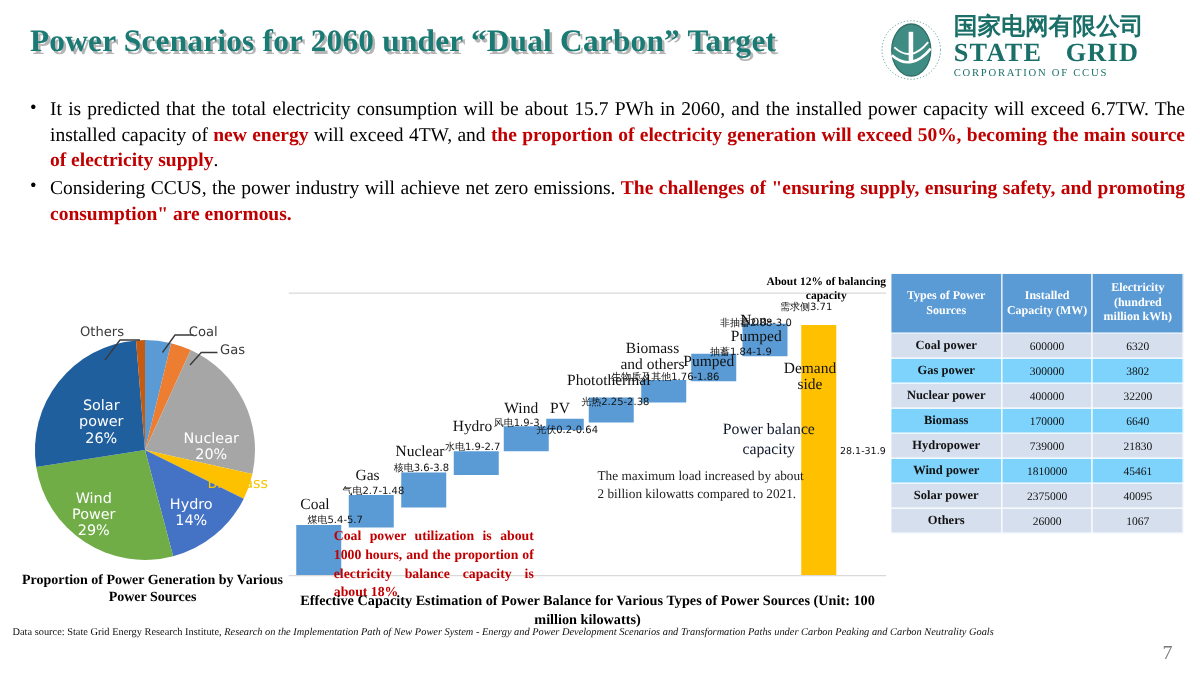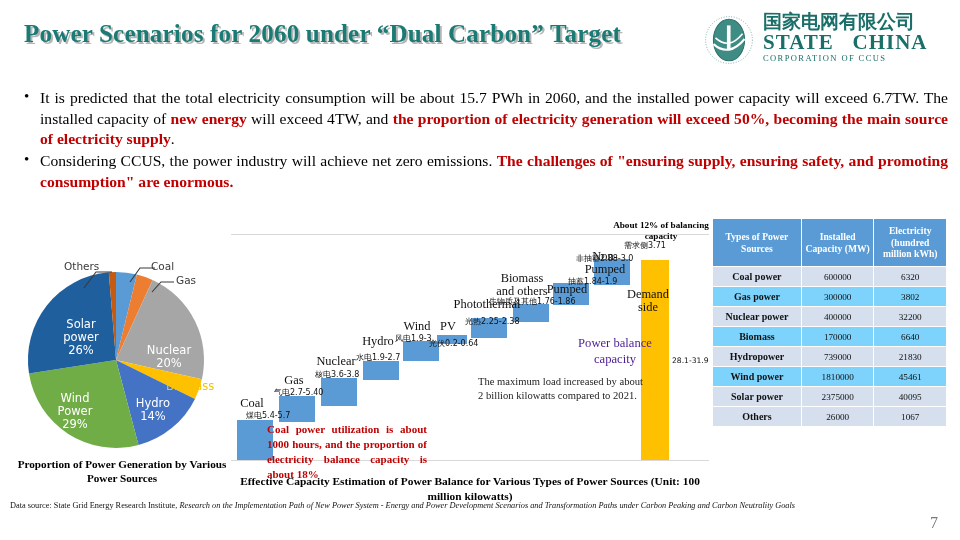--- a/index.html
+++ b/index.html
@@ -21,21 +21,21 @@
     white-space:nowrap;
   }
   .logo-wrap{position:absolute;left:703px;top:12px;width:245px;height:56px;}
   .logo-mark{position:absolute;left:0;top:2px;width:52px;height:52px;}
   .logo-txt{position:absolute;left:60px;top:0px;width:185px;line-height:1;}
   .logo-cn{font-family:"DejaVu Sans",sans-serif;font-weight:bold;font-size:19px;color:#1a6f68;letter-spacing:0px;}
   .logo-sg{font-family:"Liberation Serif",serif;font-weight:bold;font-size:21px;color:#1a6f68;letter-spacing:1px;margin-top:1px;}
   .logo-sub{font-family:"Liberation Serif",serif;font-size:8.5px;color:#1a6f68;letter-spacing:1.4px;margin-top:1px;}
 
   
-  .bullets{position:absolute;left:14px;top:88px;width:934px;}
+  .bullets{position:absolute;left:14px;top:78px;width:934px;}
   .bul{position:relative;padding-left:26px;font-size:15.6px;line-height:1.33;text-align:justify;}
   .bul + .bul{margin-top:1px;}
   .bul::before{
     content:"\2022";position:absolute;left:10px;top:-1px;font-size:15px;color:#000;
   }
   .red{color:#c00000;font-weight:bold;}
 
   
   .pie-block{position:absolute;left:12px;top:252px;width:220px;height:258px;}
   .pie-svg{position:absolute;left:0;top:0;}
@@ -50,21 +50,21 @@
   
   .wf-block{position:absolute;left:231px;top:228px;width:478px;height:282px;background:#fff;}
   .wf-line{position:absolute;left:0;width:478px;height:1px;background:#d9d9d9;}
   .bar{position:absolute;background:#5b9bd5;}
   .bar.gold{background:#ffc000;}
   .wlbl{position:absolute;font-family:"Liberation Serif",serif;font-size:12.4px;color:#111;line-height:1.06;text-align:center;}
   .wcn{position:absolute;font-family:"DejaVu Sans",sans-serif;font-size:8px;color:#111;white-space:nowrap;}
   .wnote-red{position:absolute;font-family:"Liberation Serif",serif;font-weight:bold;font-size:11px;color:#c00000;line-height:1.36;text-align:justify;}
   .wnote-blk{position:absolute;font-family:"Liberation Serif",serif;font-size:10.6px;color:#222;line-height:1.3;}
   .wtop{position:absolute;font-family:"Liberation Serif",serif;font-weight:bold;font-size:9.2px;color:#000;text-align:center;line-height:1.22;}
-  .wpbc{position:absolute;font-family:"Liberation Serif",serif;font-size:12.6px;color:#4c1d95;text-align:center;line-height:1.25;}
+  .wpbc{position:absolute;font-family:"Liberation Serif",serif;font-size:12.6px;color:#0f172a;text-align:center;line-height:1.25;}
   .wval{position:absolute;font-family:"DejaVu Sans",sans-serif;font-size:7.6px;color:#111;}
   .wf-cap{
     position:absolute;left:0;top:246px;width:478px;text-align:center;
     font-weight:bold;font-size:11.4px;line-height:1.3;color:#000;
   }
 
   
   .tbl-wrap{position:absolute;left:712px;top:218px;width:235px;}
   table.grid{border-collapse:collapse;width:235px;table-layout:fixed;}
   table.grid th{
@@ -105,21 +105,21 @@
         <ellipse cx="50" cy="50" rx="30" ry="40" fill="none" stroke="#2f6f68" stroke-width="2"></ellipse>
         <path d="M20 58 Q50 84 80 48" fill="none" stroke="#ffffff" stroke-width="4"></path>
         <path d="M24 46 Q50 70 76 38" fill="none" stroke="#ffffff" stroke-width="3"></path>
         <rect x="46" y="22" width="7" height="46" fill="#ffffff"></rect>
         <circle cx="50" cy="50" r="45" fill="none" stroke="#3f8c84" stroke-width="1.2" stroke-dasharray="2 3"></circle>
       </svg>
       <div class="logo-txt">
         <div class="logo-cn">国家电网有限公司</div>
         <div class="logo-sg">
           <span>STATE</span>
-          &nbsp;&nbsp;<span>CHINA</span>
+          &nbsp;&nbsp;<span>GRID</span>
         </div>
         <div class="logo-sub">CORPORATION OF CCUS</div>
       </div>
     </div>
   </div>
 
   <div class="bullets">
     <div class="bul">
       <span>It is predicted that the total electricity consumption will be about 15.7 PWh in 2060, and the installed power capacity will exceed 6.7TW. The installed capacity of </span><span class="red">new energy</span><span> will exceed 4TW, and </span><span class="red">the proportion of electricity generation will exceed 50%, becoming the main source of electricity supply</span><span>.</span>
     </div>
@@ -196,21 +196,21 @@
     <div class="wlbl" style="left:118px;top:107px; width:58px;">Hydro</div>
     <div class="wlbl" style="left:160px;top:92px;  width:52px;">Wind</div>
     <div class="wlbl" style="left:203px;top:92px;  width:28px;">PV</div>
     <div class="wlbl" style="left:216px;top:70px;  width:80px;">Photothermal</div>
     <div class="wlbl" style="left:258px;top:44px;  width:66px;">Biomass<br>and others</div>
     <div class="wlbl" style="left:310px;top:55px;  width:52px;">Pumped</div>
     <div class="wlbl" style="left:348px;top:22px;  width:52px;">Non-<br>Pumped</div>
     <div class="wlbl" style="left:390px;top:60px;  width:54px;">Demand<br>side</div>
 
     <div class="wcn" style="left:1px;  top:182px;margin-left:14px;">煤电5.4-5.7</div>
-    <div class="wcn" style="left:43px; top:159px;">气电2.7-5.40</div>
+    <div class="wcn" style="left:43px; top:159px;">气电2.7-1.48</div>
     <div class="wcn" style="left:84px; top:141px;">核电3.6-3.8</div>
     <div class="wcn" style="left:125px;top:124px;">水电1.9-2.7</div>
     <div class="wcn" style="left:164px;top:105px;">风电1.9-3.</div>
     <div class="wcn" style="left:198px;top:110px;">光伏0.2-0.64</div>
     <div class="wcn" style="left:234px;top:88px;">光热2.25-2.38</div>
     <div class="wcn" style="left:258px;top:68px;">生物质及其他1.76-1.86</div>
     <div class="wcn" style="left:310px;top:48px;padding-left:27px;">抽蓄1.84-1.9</div>
     <div class="wcn" style="left:345px;top:25px;">非抽蓄2.88-3.0</div>
     <div class="wcn" style="left:393px;top:12px;">需求侧3.71</div>
 

